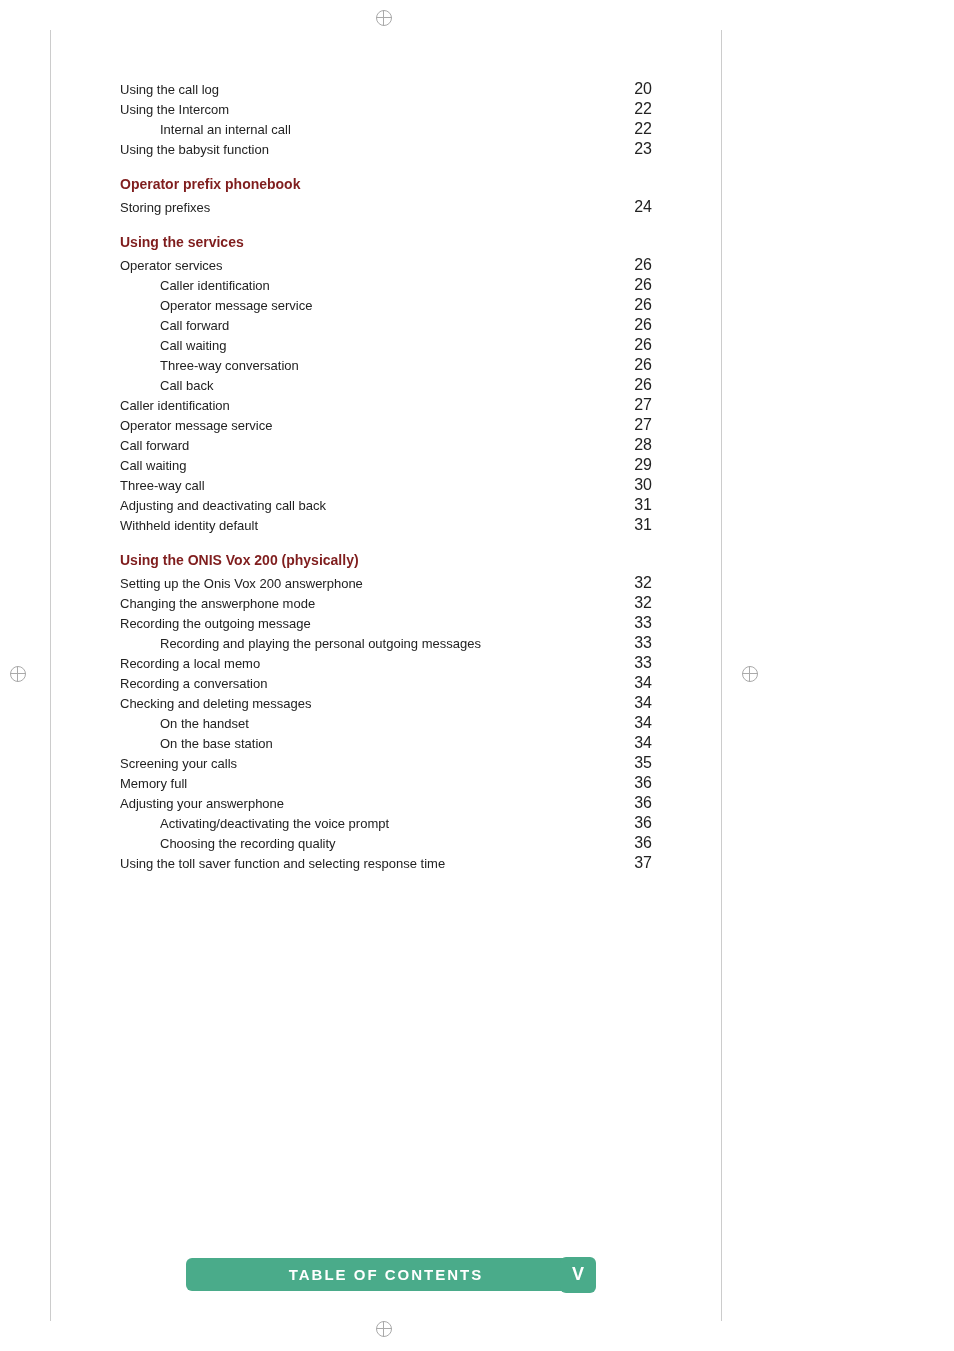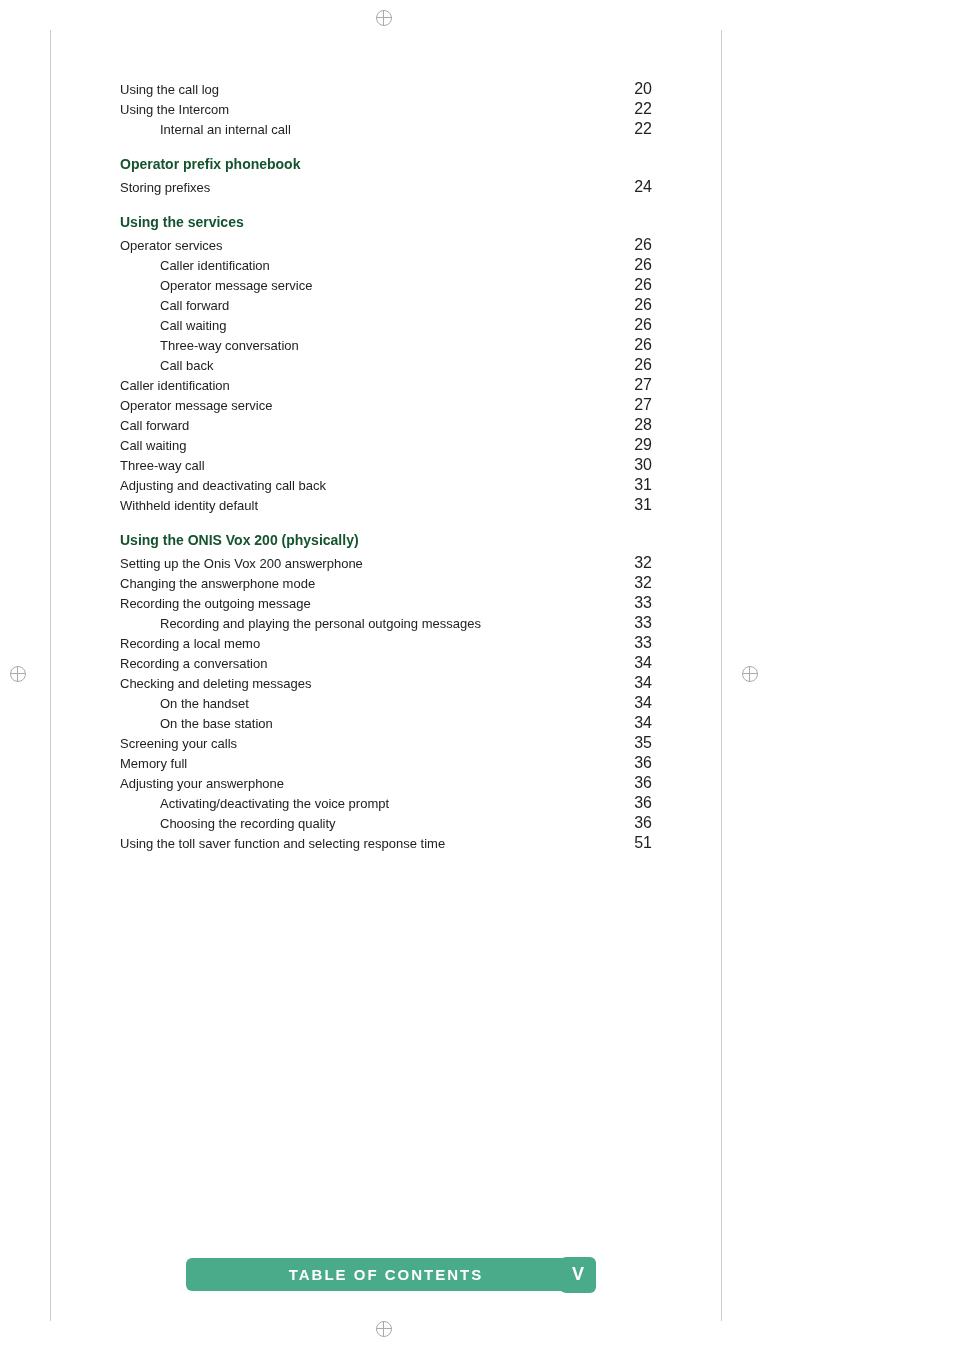--- a/index.html
+++ b/index.html
@@ -111,21 +111,21 @@
       font-size: 16px;
     }
 
     .indent1 {
       padding-left: 40px;
     }
 
     .section-heading {
       font-size: 14px;
       font-weight: bold;
-      color: #14532d;
+      color: #7f1d1d;
       margin-top: 18px;
       margin-bottom: 6px;
     }
 
     .toc-section {
       margin-bottom: 4px;
     }
 
     
     .bottom-bar {
@@ -211,20 +211,24 @@
         <span class="entry-page">20</span>
       </div>
       <div class="toc-entry">
         <span class="entry-text">Using the Intercom</span>
         <span class="entry-page">22</span>
       </div>
       <div class="toc-entry indent1">
         <span class="entry-text">Internal an internal call</span>
         <span class="entry-page">22</span>
       </div>
+      <div class="toc-entry">
+        <span class="entry-text">Using the babysit function</span>
+        <span class="entry-page">23</span>
+      </div>
     </div>
 
     <div class="toc-section">
       <div class="section-heading">Operator prefix phonebook</div>
       <div class="toc-entry">
         <span class="entry-text">Storing prefixes</span>
         <span class="entry-page">24</span>
       </div>
     </div>
 
@@ -341,21 +345,21 @@
       <div class="toc-entry indent1">
         <span class="entry-text">Activating/deactivating the voice prompt</span>
         <span class="entry-page">36</span>
       </div>
       <div class="toc-entry indent1">
         <span class="entry-text">Choosing the recording quality</span>
         <span class="entry-page">36</span>
       </div>
       <div class="toc-entry">
         <span class="entry-text">Using the toll saver function and selecting response time</span>
-        <span class="entry-page">51</span>
+        <span class="entry-page">37</span>
       </div>
     </div>
 
   </div>
 
   <div class="bottom-bar">
     <div class="bottom-bar-inner">
       <span class="bottom-bar-title">Table of contents</span>
       <div class="bottom-badge">V</div>
     </div>

